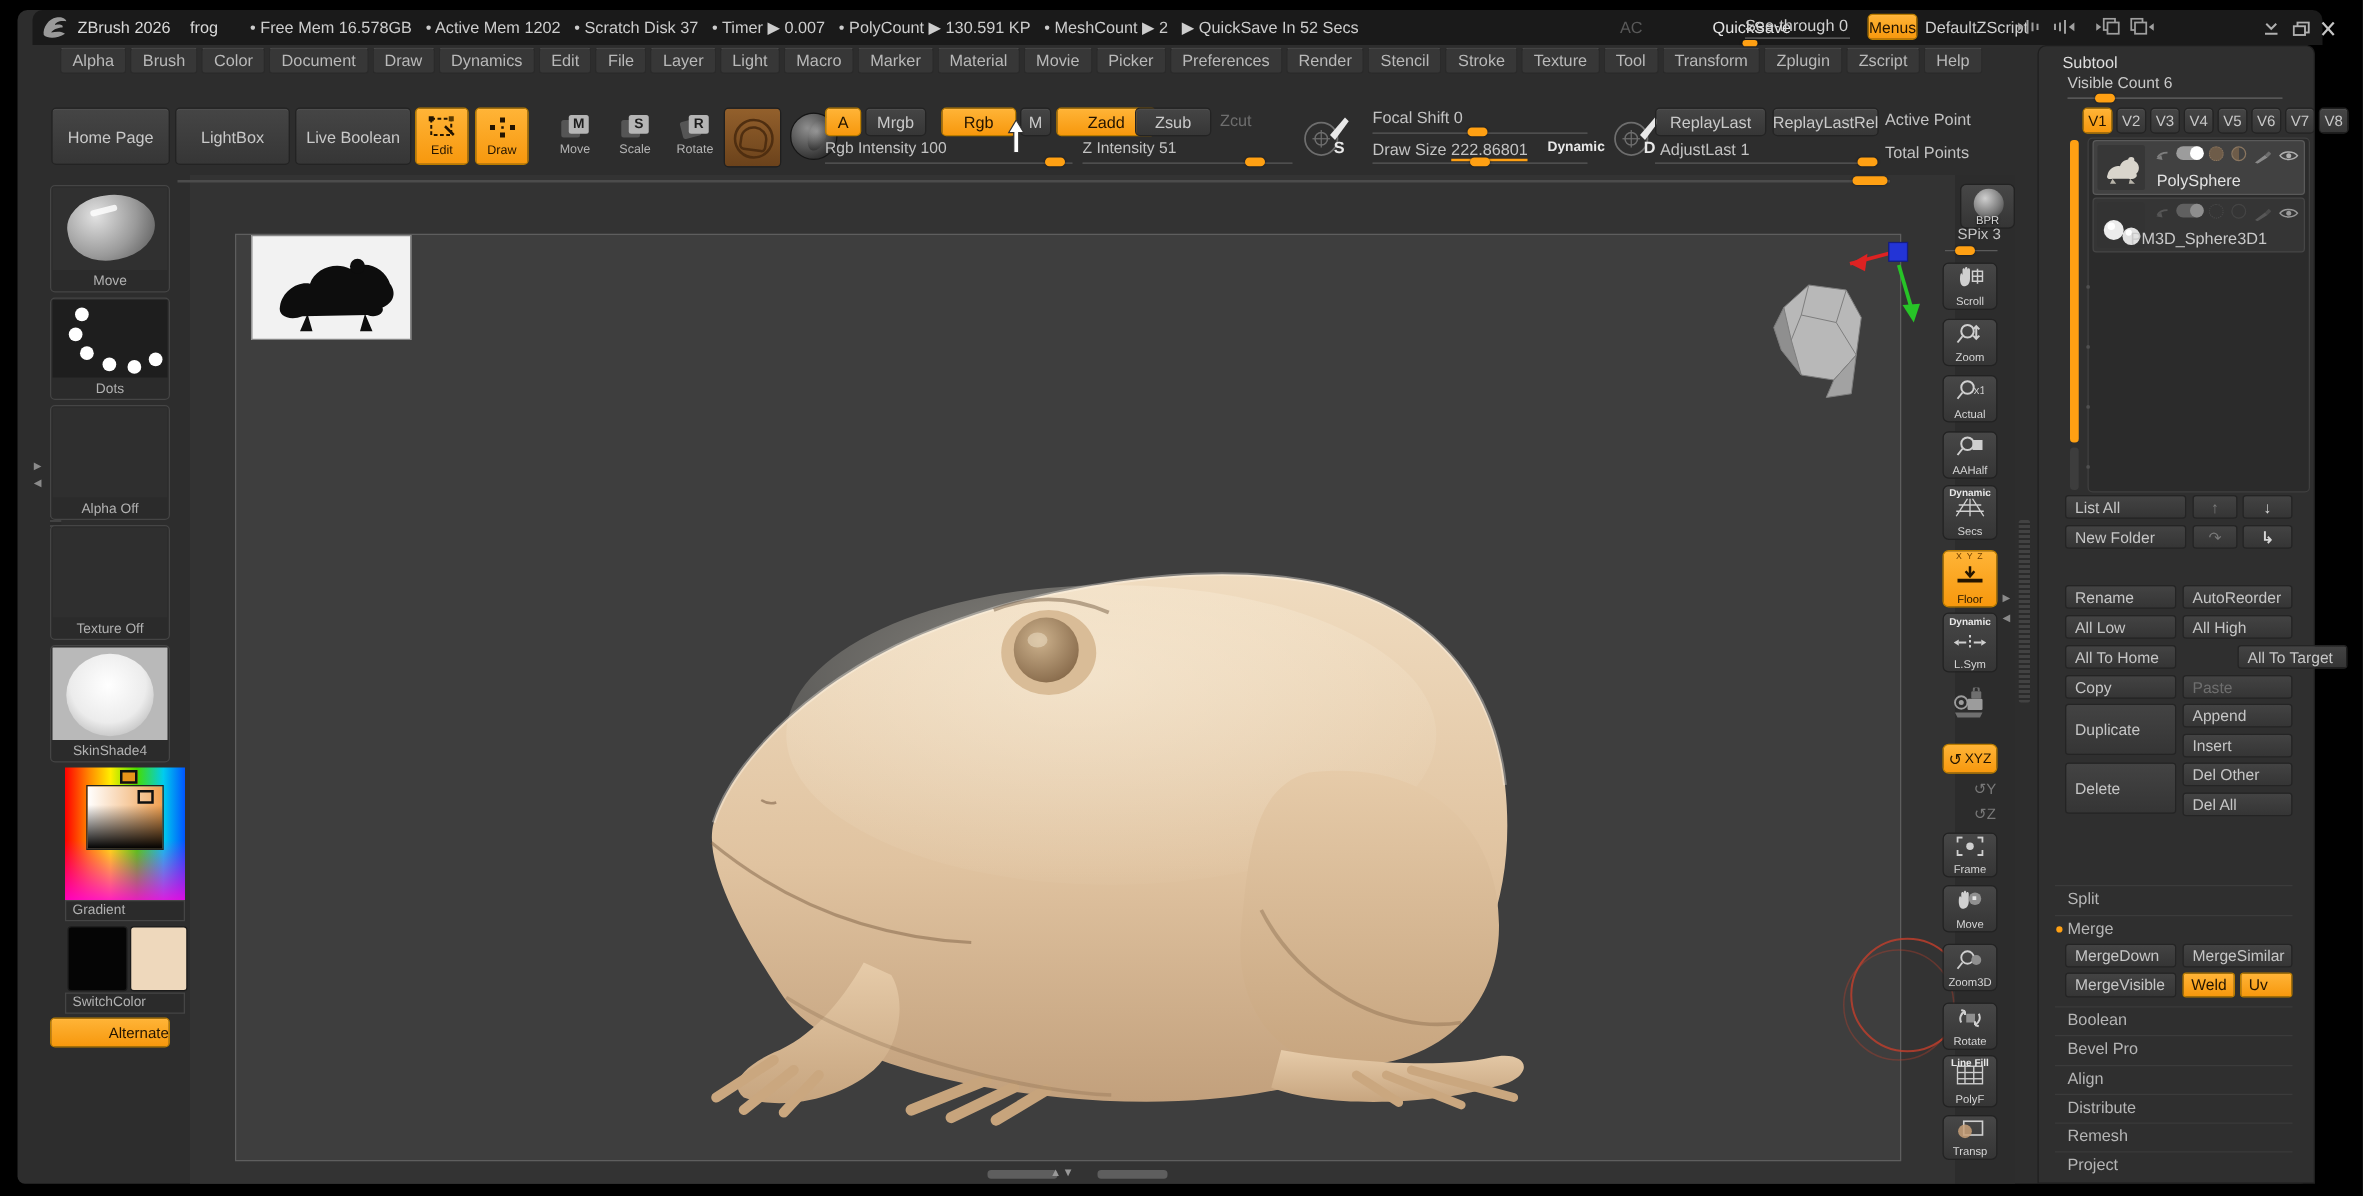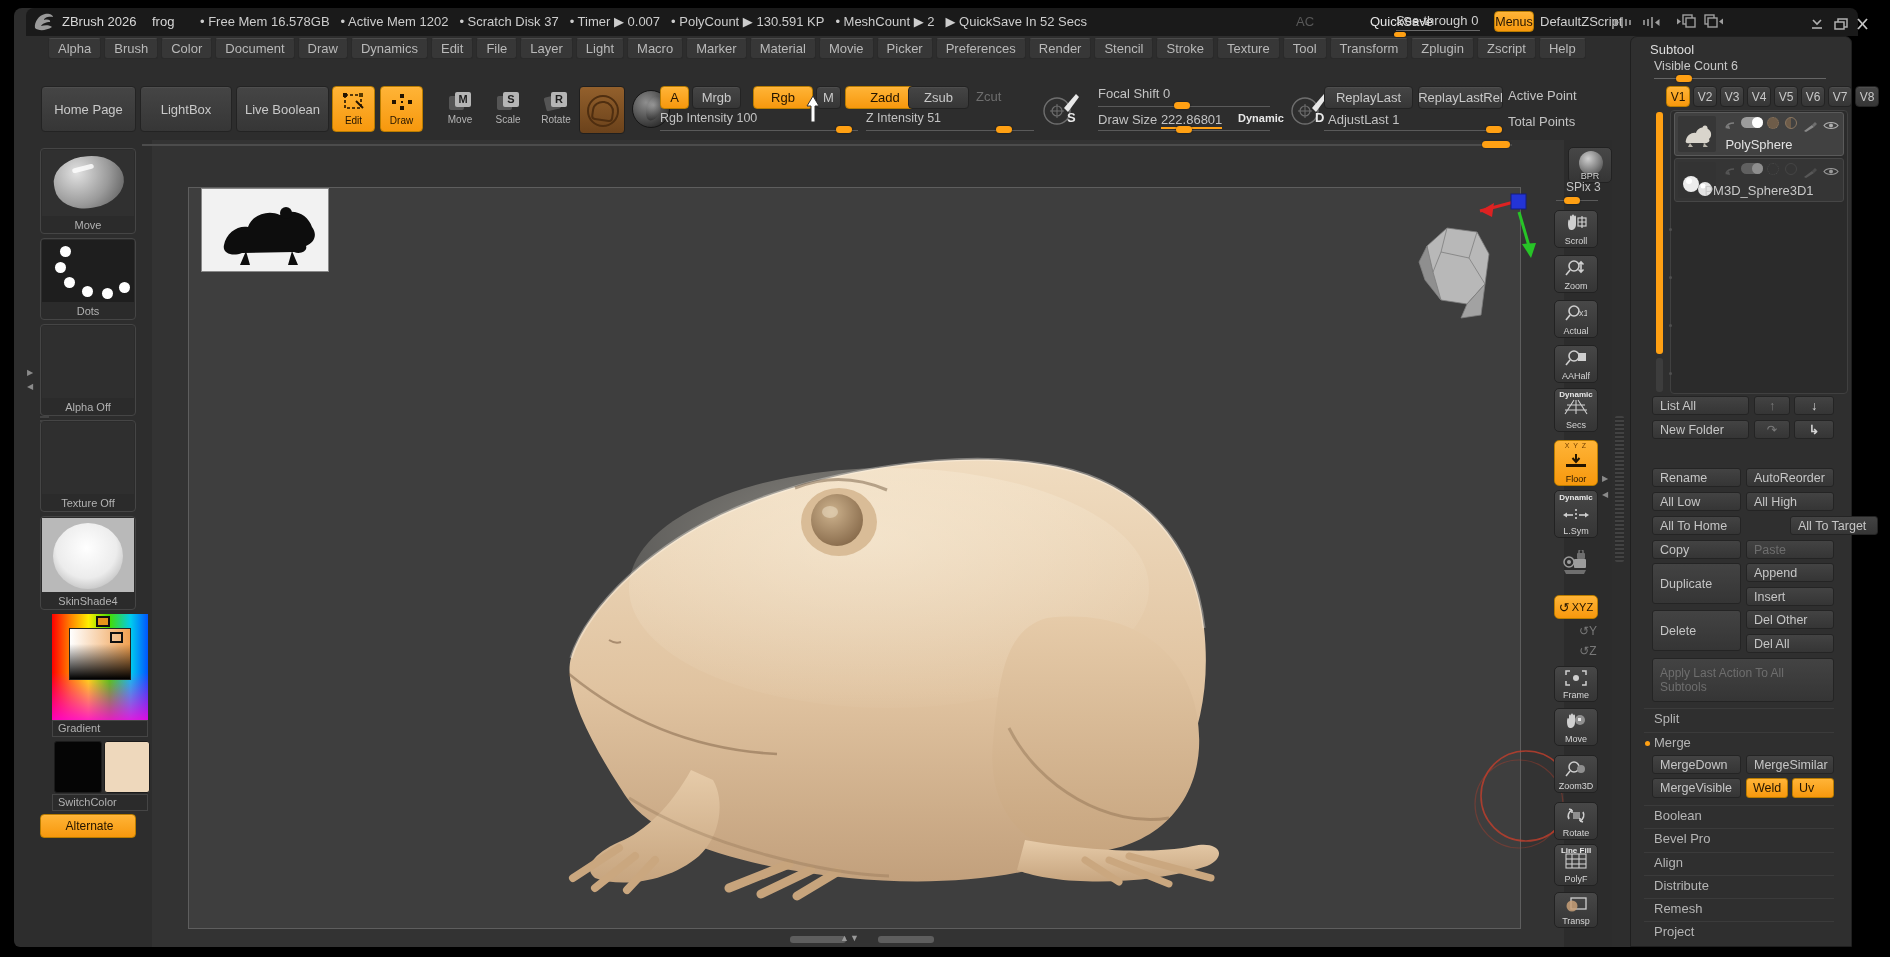--- a/index.html
+++ b/index.html
@@ -412,21 +412,21 @@
   <div class="abs" style="left:26px;top:712px;width:96px;height:17px;background:#2b2b2b;border:1px solid #454545;box-sizing:border-box;">
     <span style="position:absolute;left:5px;top:1px;color:#b2b2b2;font-size:11px;">Gradient</span>
   </div>
 
   <div class="abs" style="left:28px;top:733px;width:46px;height:50px;background:#050505;border:1px solid #1b1b1b;border-radius:3px;"></div>
   <div class="abs" style="left:78px;top:733px;width:44px;height:50px;background:#eed8bc;border:1px solid #1b1b1b;border-radius:3px;"></div>
   <div class="abs" style="left:26px;top:786px;width:96px;height:17px;background:#2b2b2b;border:1px solid #454545;box-sizing:border-box;">
     <span style="position:absolute;left:5px;top:1px;color:#b2b2b2;font-size:11px;">SwitchColor</span>
   </div>
 
-  <div class="btn or" style="left:26px;top:806px;width:96px;height:24px;justify-content:center;padding-left:3px;font-size:12px;">
+  <div class="btn or" style="left:26px;top:806px;width:96px;height:24px;justify-content:flex-end;padding-left:3px;font-size:12px;">
     <span>Alternate</span>
   </div>
 
   <div class="abs" style="left:1538px;top:132px;width:48px;height:807px;background:#2c2c2c;"></div>
 
   <div class="shelf-btn" style="top:139px;height:36px;">
     <span class="ic" style="position:absolute;top:3px;left:10px;width:24px;height:24px;border-radius:50%;
       background:radial-gradient(circle at 38% 32%,#cfcfcf,#7e7e7e 55%,#333 100%);"></span>
     <span class="cap" style="position:relative;z-index:2;text-shadow:0 1px 2px #000;">BPR</span>
   </div>
@@ -715,21 +715,20 @@
   <div class="pbtn" style="left:1638px;top:508px;width:89px;height:19px;">All To Home</div>
   <div class="pbtn" style="left:1732px;top:508px;width:88px;height:19px;margin-left:44px;">All To Target</div>
   <div class="pbtn" style="left:1638px;top:532px;width:89px;height:19px;">Copy</div>
   <div class="pbtn dim" style="left:1732px;top:532px;width:88px;height:19px;">Paste</div>
   <div class="pbtn" style="left:1638px;top:555px;width:89px;height:41px;">Duplicate</div>
   <div class="pbtn" style="left:1732px;top:555px;width:88px;height:19px;">Append</div>
   <div class="pbtn" style="left:1732px;top:579px;width:88px;height:19px;">Insert</div>
   <div class="pbtn" style="left:1638px;top:602px;width:89px;height:41px;">Delete</div>
   <div class="pbtn" style="left:1732px;top:602px;width:88px;height:19px;">Del Other</div>
   <div class="pbtn" style="left:1732px;top:626px;width:88px;height:19px;">Del All</div>
-  <div class="pbtn dim" style="left:1638px;top:650px;width:182px;height:44px;font-size:12px;">Apply Last Action To All Subtools</div>
 
   <div class="prow" style="top:700px;left:1630px;">
       <span>Split</span>
     </div>
   <div class="prow" style="top:724px;left:1630px;">
     <span style="position:absolute;left:1px;top:8px;width:5px;height:5px;border-radius:50%;background:#ffa013;"></span>
     <span>Merge</span>
   </div>
   <div class="pbtn" style="left:1638px;top:747px;width:89px;height:19px;">MergeDown</div>
   <div class="pbtn" style="left:1732px;top:747px;width:88px;height:19px;">MergeSimilar</div>

